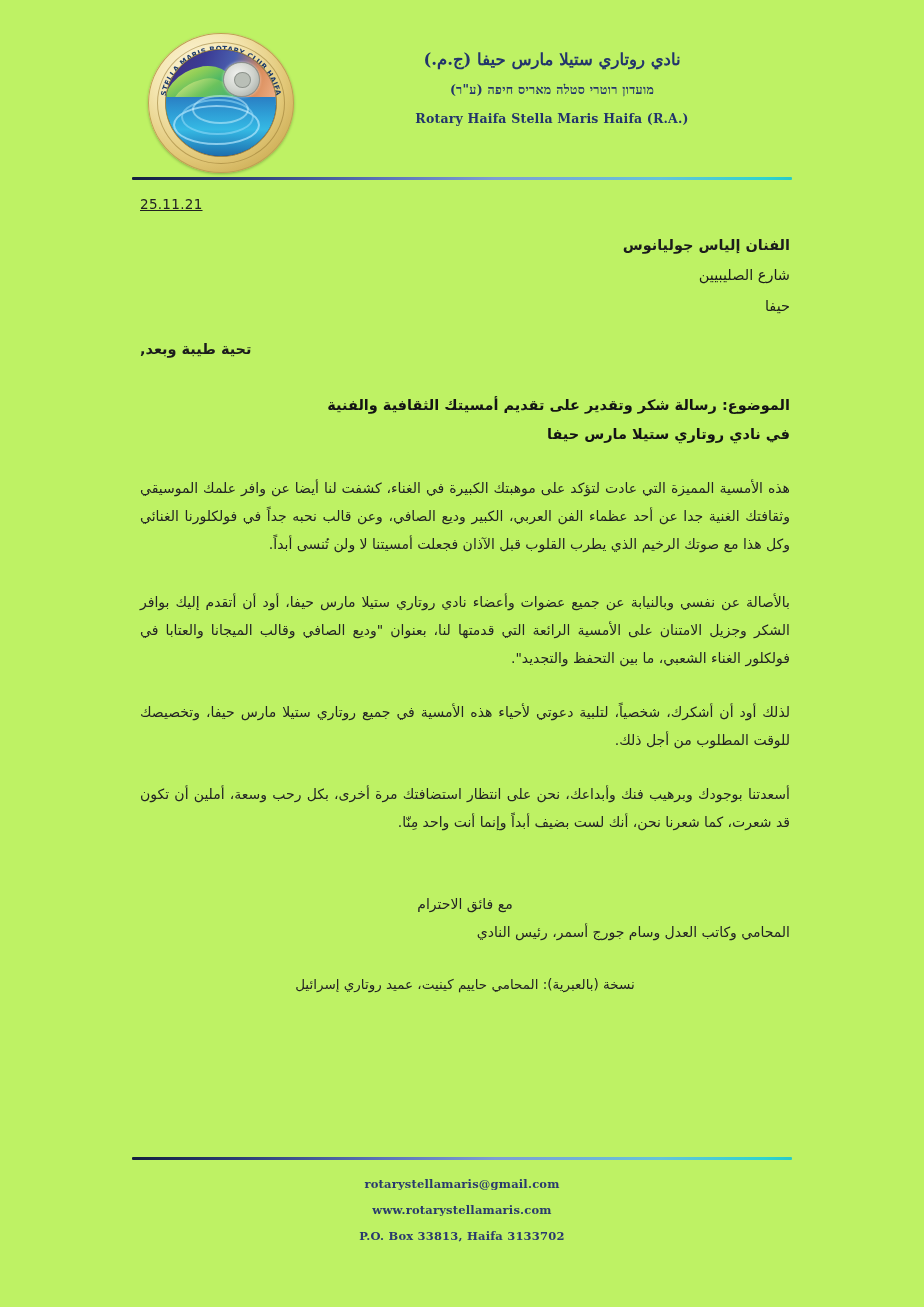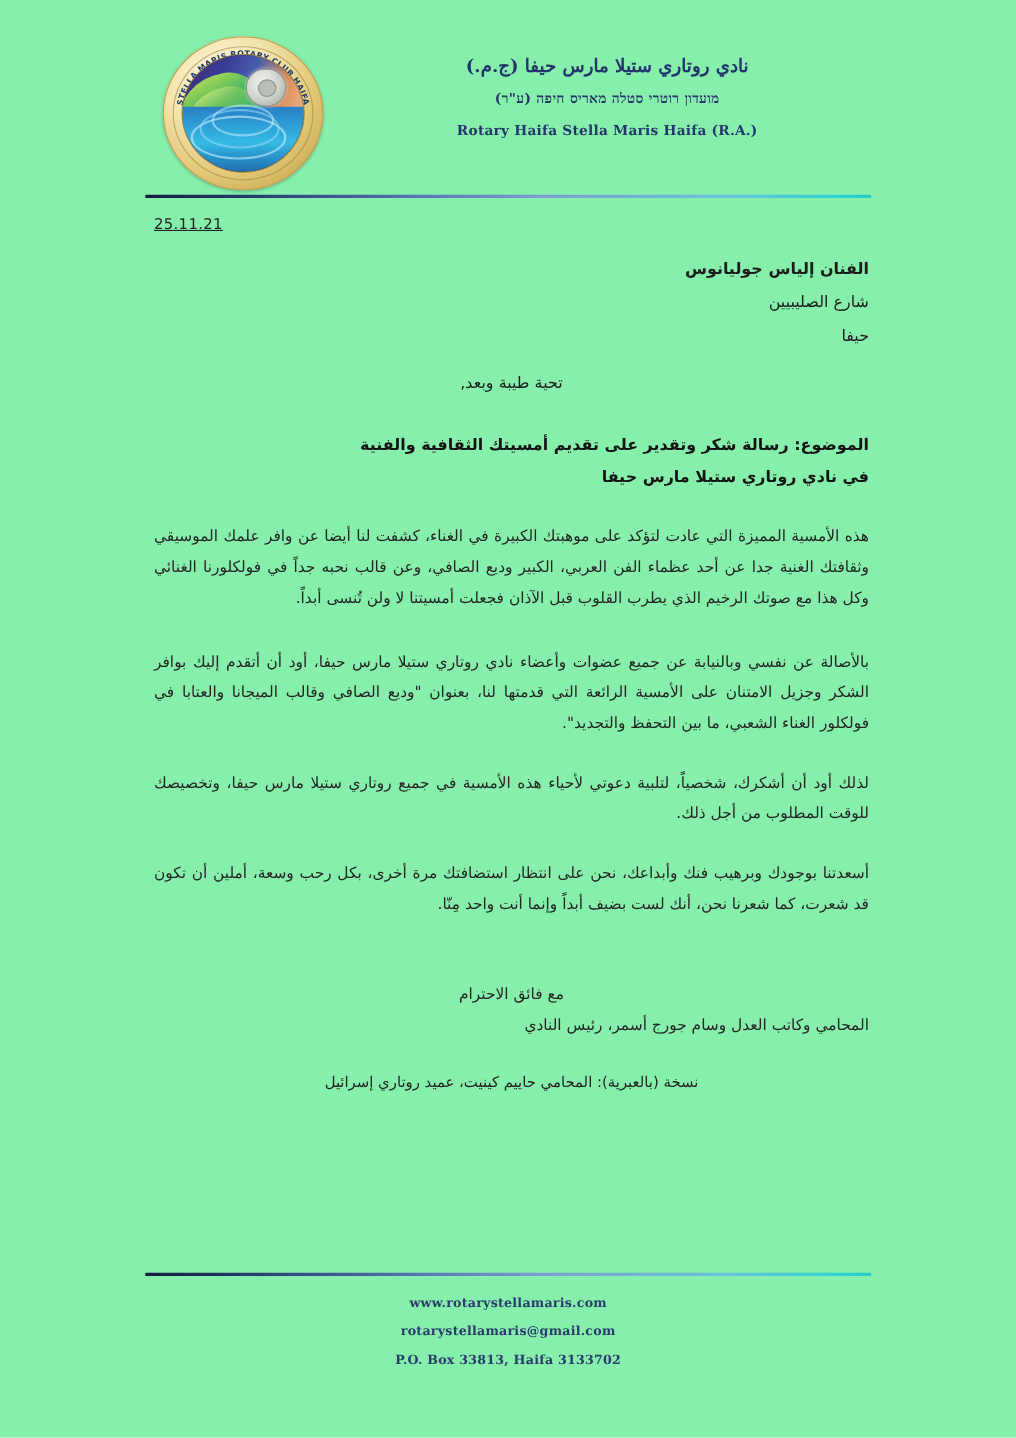--- a/index.html
+++ b/index.html
@@ -13,21 +13,21 @@
     height: 1307px;
     overflow: hidden;
     font-family: "DejaVu Sans", "Liberation Sans", sans-serif;
     color: #1a1a1a;
     position: relative;
   }
 
   .page {
     position: absolute;
     inset: 0;
-    background: #86efac;
+    background: #bef264;
     box-sizing: border-box;
   }
 
   
   .letterhead {
     position: absolute;
     left: 0;
     right: 0;
     top: 0;
     height: 180px;
@@ -200,24 +200,25 @@
     text-align: right;
     direction: rtl;
     font-size: 14.5px;
     line-height: 2.1;
     color: #1c1c1c;
   }
   .recipient .name { font-weight: 700; }
 
   .greeting {
     margin-top: 20px;
-    text-align: center;
+    text-align: left;
     direction: rtl;
     font-size: 14.5px;
     color: #1c1c1c;
+    font-weight: bold;
   }
 
   .subject {
     margin-top: 34px;
     text-align: right;
     direction: rtl;
     font-weight: 700;
     font-size: 14.5px;
     line-height: 1.95;
     color: #141414;
@@ -347,18 +348,18 @@
       <div class="regards">مع فائق الاحترام</div>
       <div>المحامي وكاتب العدل وسام جورج أسمر، رئيس النادي</div>
     </div>
 
     <div class="cc">نسخة (بالعبرية): المحامي حاييم كينيت، عميد روتاري إسرائيل</div>
   </div>
 
   <div class="rule rule-bottom"></div>
 
   <div class="footer">
+    <div>rotarystellamaris@gmail.com</div>
     <div>www.rotarystellamaris.com</div>
-    <div>rotarystellamaris@gmail.com</div>
     <div>P.O. Box 33813, Haifa 3133702</div>
   </div>
 
 </div>
 
 </body></html>

